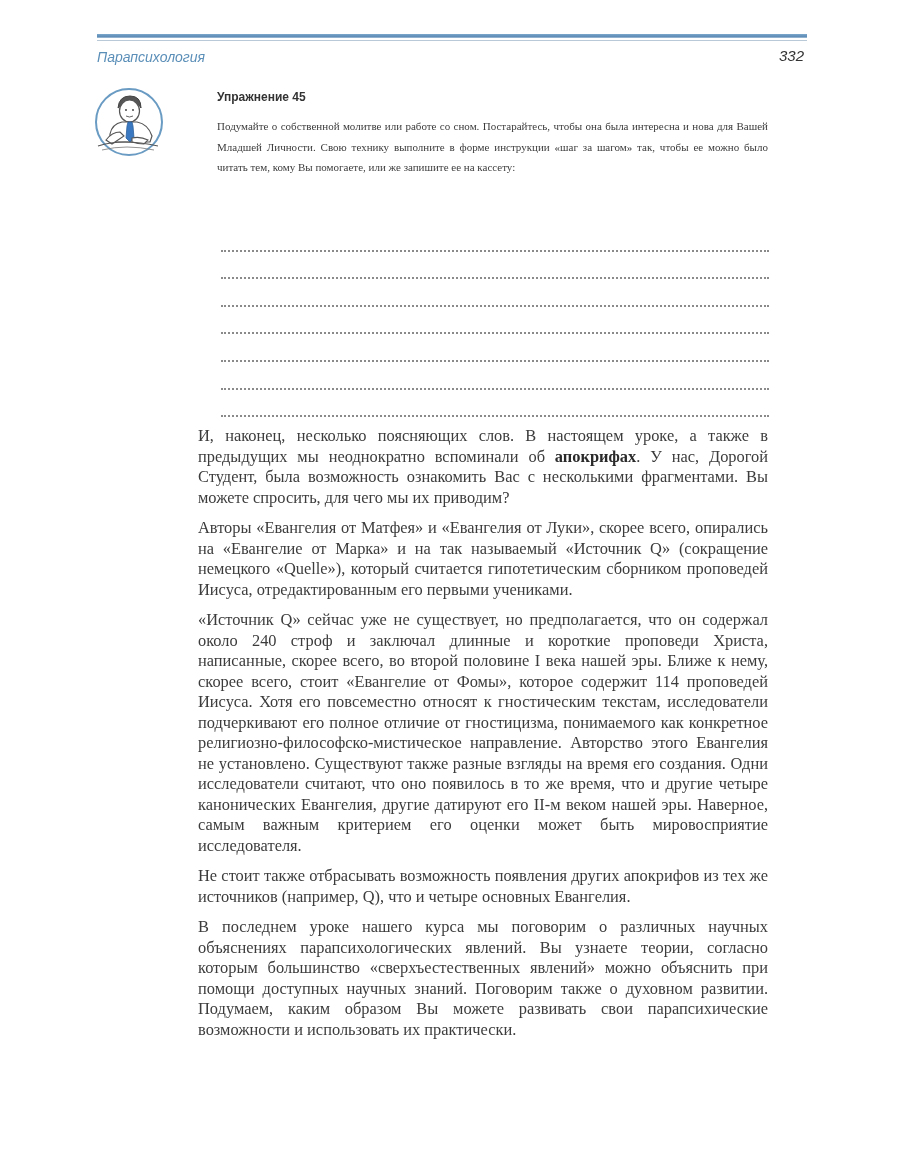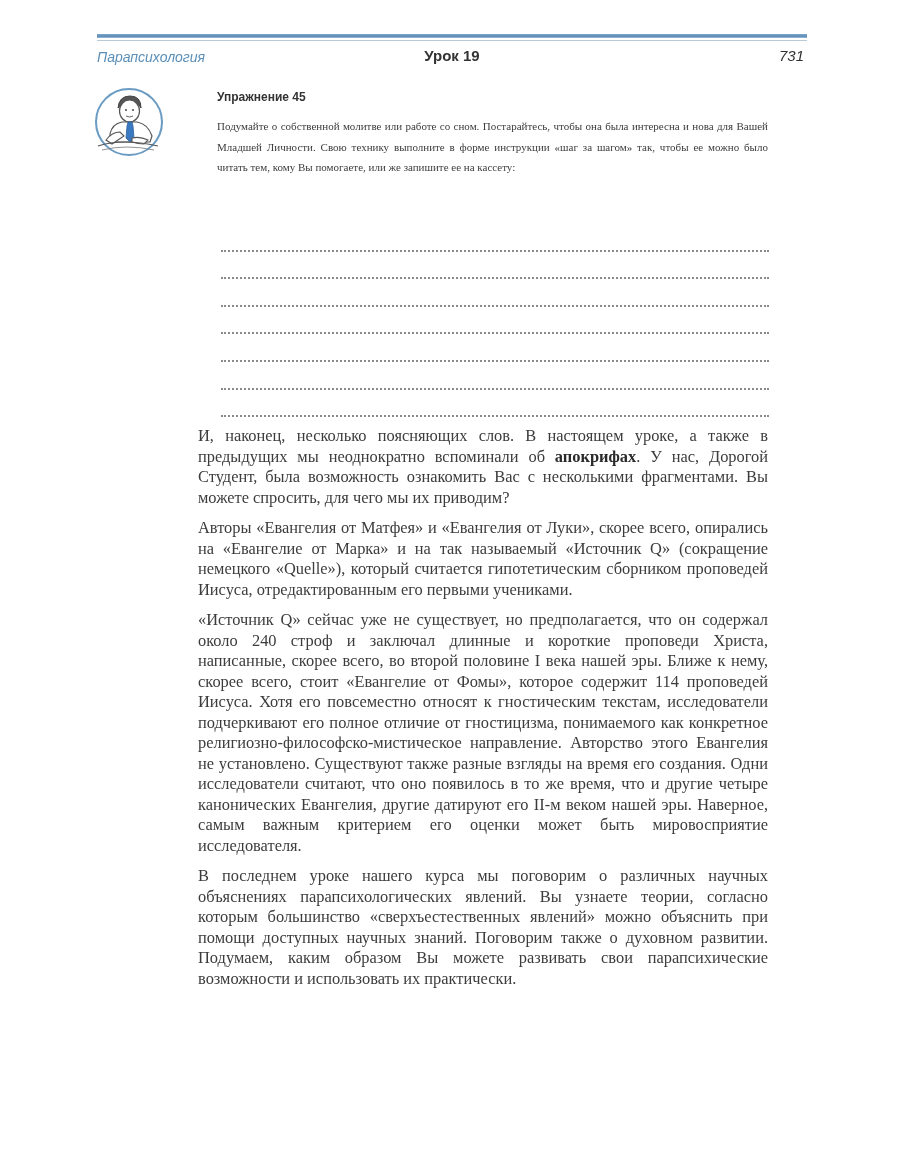--- a/index.html
+++ b/index.html
@@ -124,22 +124,21 @@
     .main-text b {
       font-weight: bold;
       color: #2a2a2a;
     }
   </style>
 </head>
 <body>
 
 <div class="page-header">
   <span class="header-section">Парапсихология</span>
-  <span class="header-lesson">Урок 19</span>
-  <span class="header-page">731</span>
+  <span class="header-page">332</span>
 </div>
 <div class="header-rule"></div>
 <div class="header-rule-thin"></div>
 
 <div class="exercise-icon">
   <svg width="74" height="72" viewBox="0 0 74 72">
     <circle cx="37" cy="36" r="33" fill="#ffffff" stroke="#6a9bc3" stroke-width="2"></circle>
 
     <path d="M26 22 Q27 10 38 10 Q49 10 49 22 L47 19 Q40 16 30 19 Z" fill="#555" stroke="#444" stroke-width="1"></path>
 
@@ -170,14 +169,15 @@
   <div class="answer-line"></div>
   <div class="answer-line"></div>
   <div class="answer-line"></div>
   <div class="answer-line"></div>
 </div>
 
 <div class="main-text">
   <p><span>И, наконец, несколько поясняющих слов. В настоящем уроке, а также в предыдущих мы неоднократно вспоминали об </span><b>апокрифах</b><span>. У нас, Дорогой Студент, была возможность ознакомить Вас с несколькими фрагментами. Вы можете спросить, для чего мы их приводим?</span></p>
   <p>Авторы «Евангелия от Матфея» и «Евангелия от Луки», скорее всего, опирались на «Евангелие от Марка» и на так называемый «Источник Q» (сокращение немецкого «Quelle»), который считается гипотетическим сборником проповедей Иисуса, отредактированным его первыми учениками.</p>
   <p>«Источник Q» сейчас уже не существует, но предполагается, что он содержал около 240 строф и заключал длинные и короткие проповеди Христа, написанные, скорее всего, во второй половине I века нашей эры. Ближе к нему, скорее всего, стоит «Евангелие от Фомы», которое содержит 114 проповедей Иисуса. Хотя его повсеместно относят к гностическим текстам, исследователи подчеркивают его полное отличие от гностицизма, понимаемого как конкретное религиозно-философско-мистическое направление. Авторство этого Евангелия не установлено. Существуют также разные взгляды на время его создания. Одни исследователи считают, что оно появилось в то же время, что и другие четыре канонических Евангелия, другие датируют его II-м веком нашей эры. Наверное, самым важным критерием его оценки может быть мировосприятие исследователя.</p>
+  <p>Не стоит также отбрасывать возможность появления других апокрифов из тех же источников (например, Q), что и четыре основных Евангелия.</p>
   <p>В последнем уроке нашего курса мы поговорим о различных научных объяснениях парапсихологических явлений. Вы узнаете теории, согласно которым большинство «сверхъестественных явлений» можно объяснить при помощи доступных научных знаний. Поговорим также о духовном развитии. Подумаем, каким образом Вы можете развивать свои парапсихические возможности и использовать их практически.</p>
 </div>
 
 </body></html>

